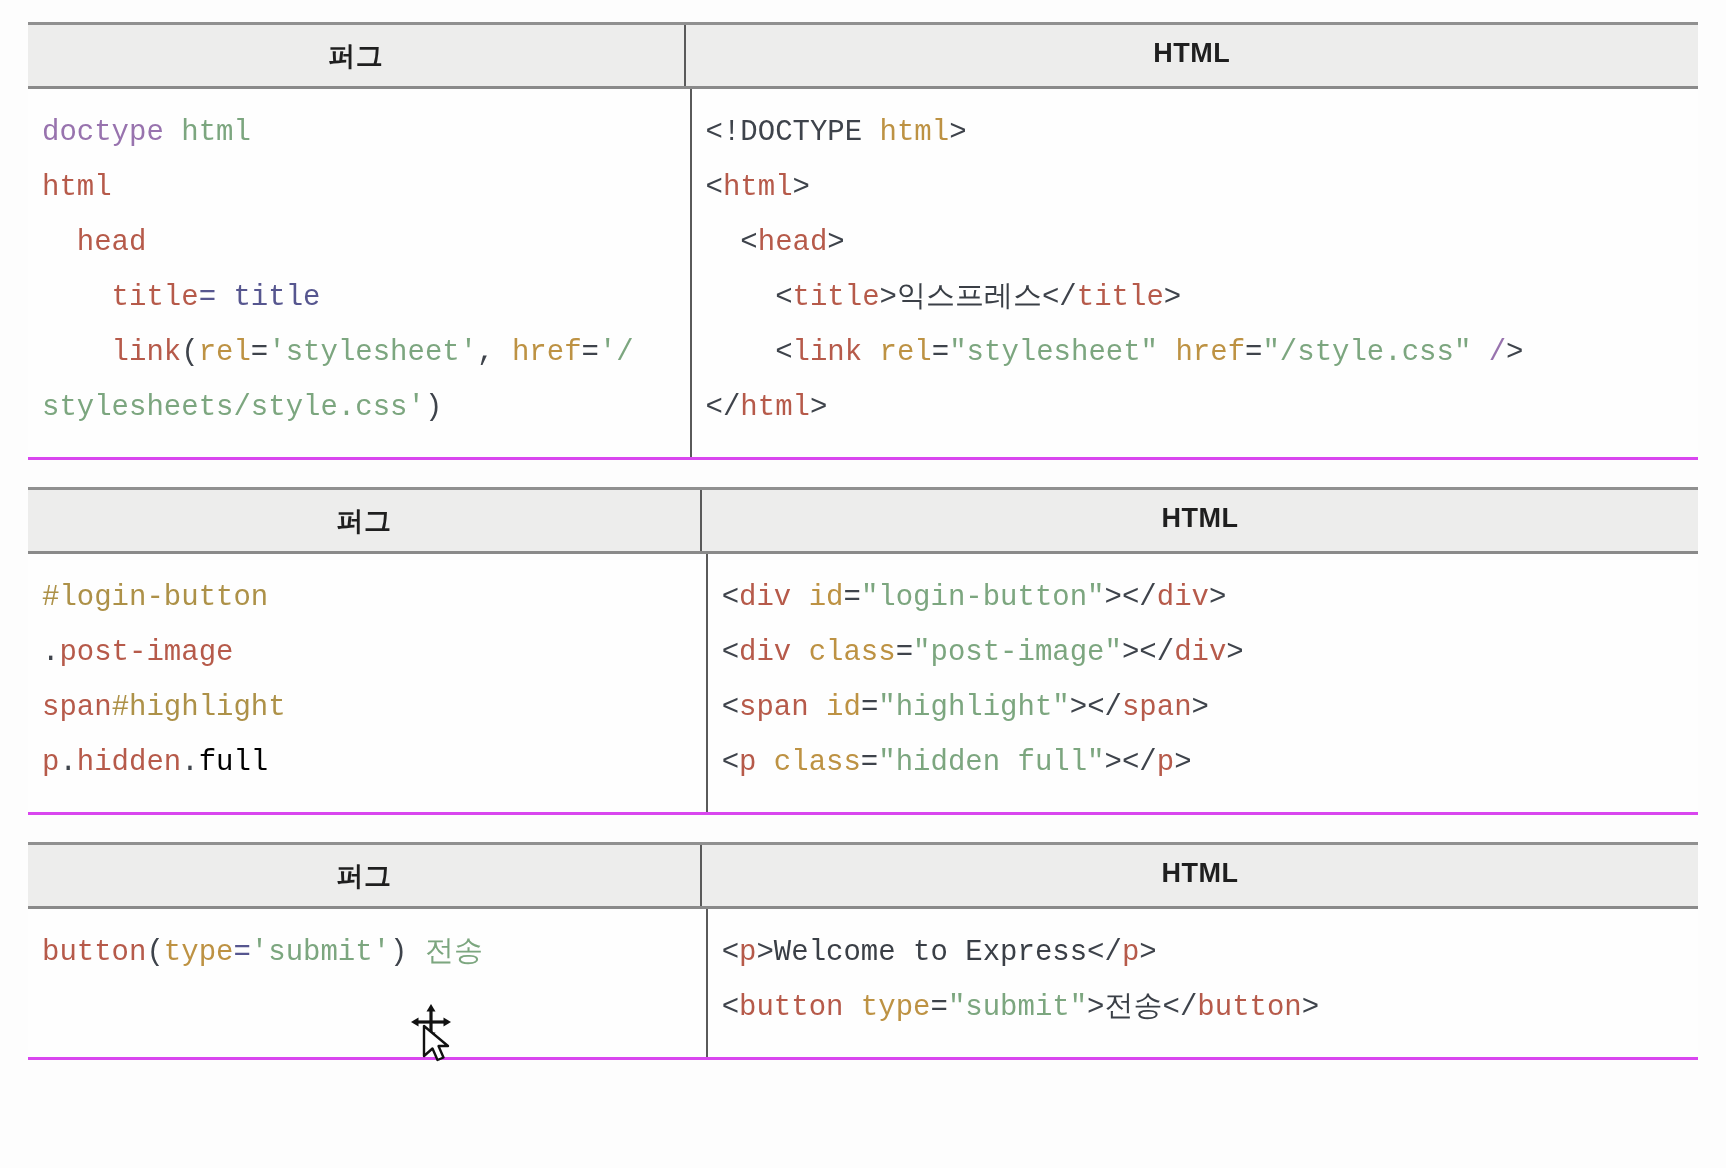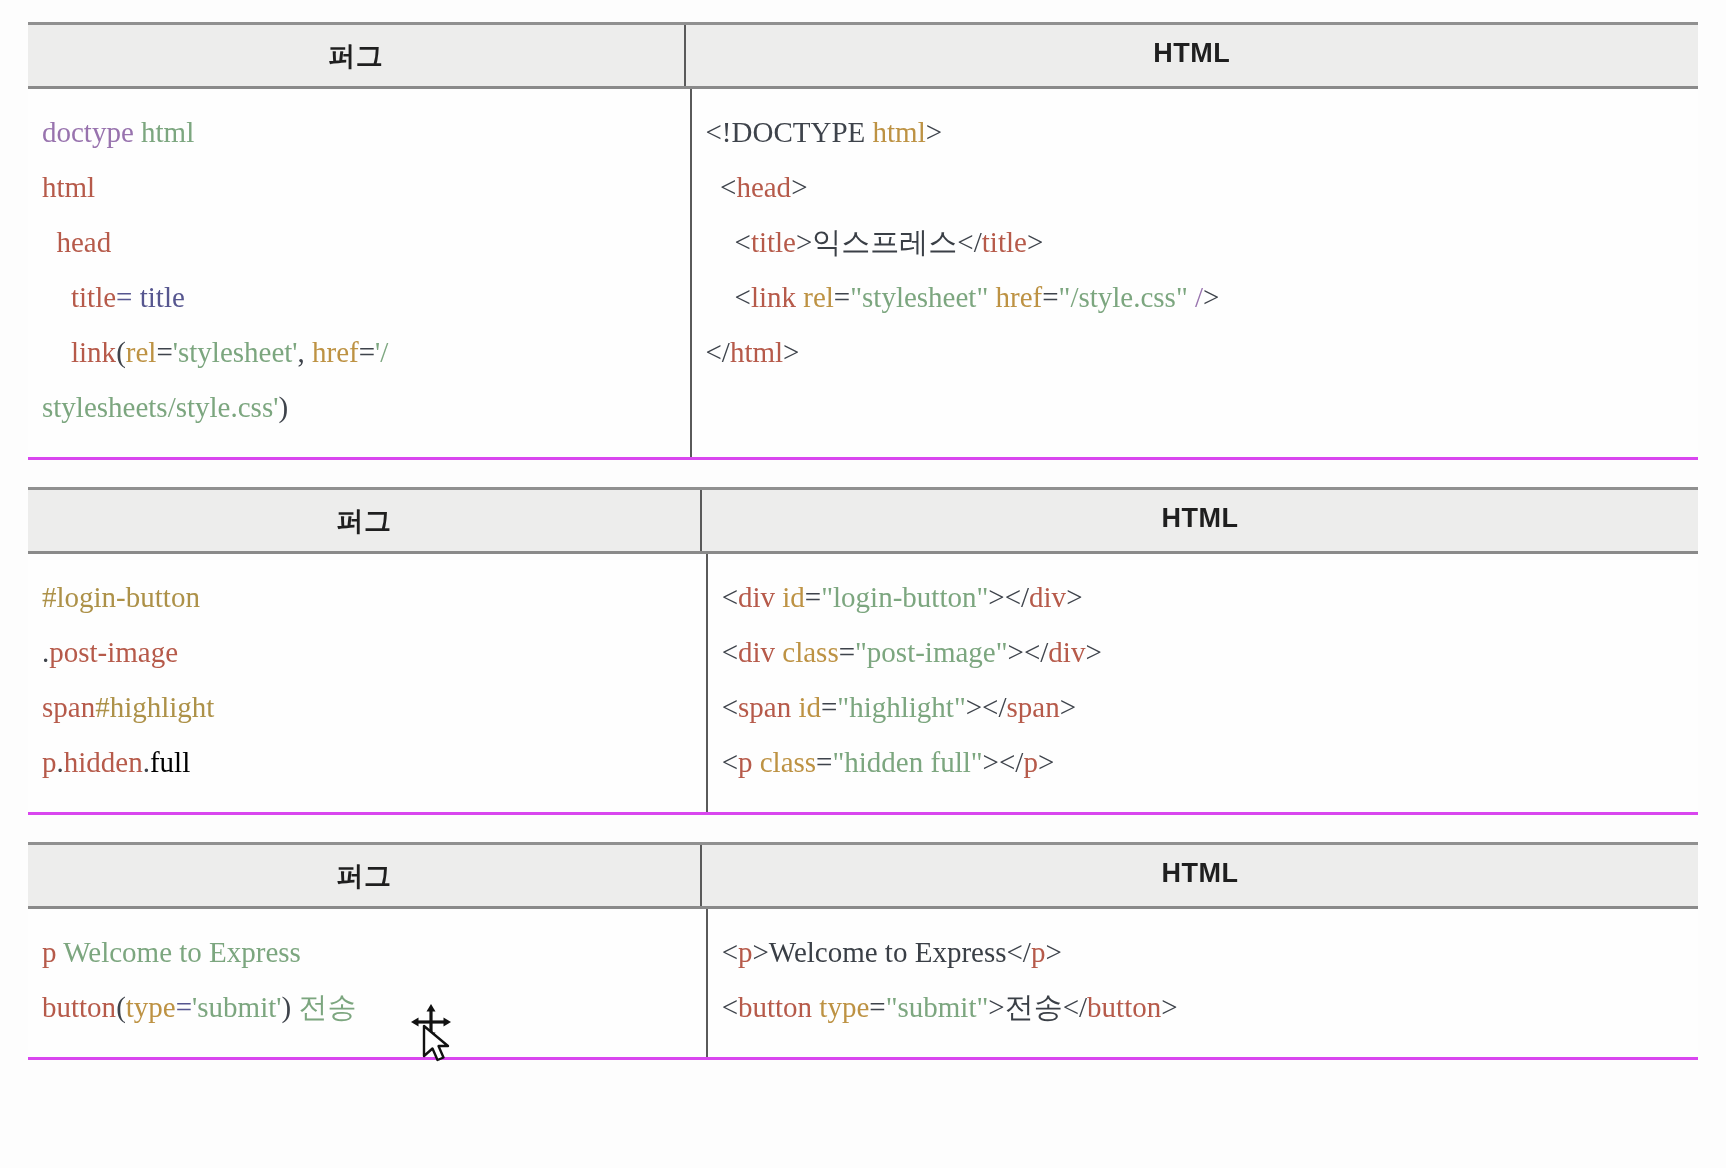--- a/index.html
+++ b/index.html
@@ -16,21 +16,21 @@
     font-size:27px;color:#1f1f1f;letter-spacing:0.5px;
   }
   .body-row{display:flex;background:#fefefe;}
   .col-l{width:39.3%;}
   .col-r{width:60.7%;border-left:2px solid #5a5a5a;}
   .t23 .col-l{width:40.3%;}
   .t23 .col-r{width:59.7%;}
   .hdr-row .col-r{border-left:2px solid #5a5a5a;}
   .code-cell{padding:16px 14px 22px 14px;}
   .code-line{
-    font-family:Liberation Serif, serif;
+    font-family:Liberation Mono, monospace;
     font-size:29px;line-height:55px;white-space:pre;color:#3e434b;
   }
   #cursor{position:absolute;left:410px;top:1004px;width:48px;height:70px;pointer-events:none;}
 </style>
 </head>
 <body>
 
 <div class="cmp t1">
   <div class="hdr-row" style="background: rgb(237, 237, 236);">
     <div class="hdr-cell col-l">퍼그</div>
@@ -40,20 +40,21 @@
     <div class="code-cell col-l">
         <div class="code-line"><span style="color: rgb(152, 115, 174);">doctype</span><span style="color: rgb(124, 166, 127);"> html</span></div>
         <div class="code-line"><span style="color: rgb(182, 90, 74);">html</span></div>
         <div class="code-line"><span style="color: rgb(182, 90, 74);">  head</span></div>
         <div class="code-line"><span style="color: rgb(182, 90, 74);">    title</span><span style="color: rgb(86, 86, 143);">=</span><span style="color: rgb(86, 86, 143);"> title</span></div>
         <div class="code-line"><span style="color: rgb(182, 90, 74);">    link</span><span style="color: rgb(62, 67, 75);">(</span><span style="color: rgb(189, 146, 67);">rel</span><span style="color: rgb(62, 67, 75);">=</span><span style="color: rgb(124, 166, 127);">'stylesheet'</span><span style="color: rgb(62, 67, 75);">,</span><span style="color: rgb(189, 146, 67);"> href</span><span style="color: rgb(62, 67, 75);">=</span><span style="color: rgb(124, 166, 127);">'/</span></div>
         <div class="code-line"><span style="color: rgb(124, 166, 127);">stylesheets/style.css'</span><span style="color: rgb(62, 67, 75);">)</span></div>
       </div>
     <div class="code-cell col-r">
         <div class="code-line"><span style="color: rgb(62, 67, 75);">&lt;!DOCTYPE</span><span style="color: rgb(189, 146, 67);"> html</span><span style="color: rgb(62, 67, 75);">&gt;</span></div>
+        <div class="code-line"><span style="color: rgb(62, 67, 75);">&lt;</span><span style="color: rgb(182, 90, 74);">html</span><span style="color: rgb(62, 67, 75);">&gt;</span></div>
         <div class="code-line"><span style="color: rgb(62, 67, 75);">  &lt;</span><span style="color: rgb(182, 90, 74);">head</span><span style="color: rgb(62, 67, 75);">&gt;</span></div>
         <div class="code-line"><span style="color: rgb(62, 67, 75);">    &lt;</span><span style="color: rgb(182, 90, 74);">title</span><span style="color: rgb(62, 67, 75);">&gt;</span><span style="color: rgb(58, 63, 70);">익스프레스</span><span style="color: rgb(62, 67, 75);">&lt;/</span><span style="color: rgb(182, 90, 74);">title</span><span style="color: rgb(62, 67, 75);">&gt;</span></div>
         <div class="code-line"><span style="color: rgb(62, 67, 75);">    &lt;</span><span style="color: rgb(182, 90, 74);">link</span><span style="color: rgb(189, 146, 67);"> rel</span><span style="color: rgb(62, 67, 75);">=</span><span style="color: rgb(124, 166, 127);">"stylesheet"</span><span style="color: rgb(189, 146, 67);"> href</span><span style="color: rgb(62, 67, 75);">=</span><span style="color: rgb(124, 166, 127);">"/style.css"</span><span style="color: rgb(152, 115, 174);"> /</span><span style="color: rgb(62, 67, 75);">&gt;</span></div>
         <div class="code-line"><span style="color: rgb(62, 67, 75);">&lt;/</span><span style="color: rgb(182, 90, 74);">html</span><span style="color: rgb(62, 67, 75);">&gt;</span></div>
       </div>
   </div>
 </div>
 
 <div class="cmp t23">
   <div class="hdr-row" style="background: rgb(237, 237, 236);">
@@ -76,21 +77,20 @@
   </div>
 </div>
 
 <div class="cmp t23">
   <div class="hdr-row" style="background: rgb(237, 237, 236);">
     <div class="hdr-cell col-l">퍼그</div>
     <div class="hdr-cell col-r">HTML</div>
   </div>
   <div class="body-row">
     <div class="code-cell col-l">
-        <div class="code-line"><span style="color: rgb(182, 90, 74);">p</span><span style="color: rgb(124, 166, 127);"> Welcome to Express</span></div>
         <div class="code-line"><span style="color: rgb(182, 90, 74);">button</span><span style="color: rgb(62, 67, 75);">(</span><span style="color: rgb(189, 146, 67);">type</span><span style="color: rgb(86, 86, 143);">=</span><span style="color: rgb(124, 166, 127);">'submit'</span><span style="color: rgb(62, 67, 75);">)</span><span style="color: rgb(124, 166, 127);"> 전송</span></div>
       </div>
     <div class="code-cell col-r">
         <div class="code-line"><span style="color: rgb(62, 67, 75);">&lt;</span><span style="color: rgb(182, 90, 74);">p</span><span style="color: rgb(62, 67, 75);">&gt;</span><span style="color: rgb(58, 63, 70);">Welcome to Express</span><span style="color: rgb(62, 67, 75);">&lt;/</span><span style="color: rgb(182, 90, 74);">p</span><span style="color: rgb(62, 67, 75);">&gt;</span></div>
         <div class="code-line"><span style="color: rgb(62, 67, 75);">&lt;</span><span style="color: rgb(182, 90, 74);">button</span><span style="color: rgb(189, 146, 67);"> type</span><span style="color: rgb(62, 67, 75);">=</span><span style="color: rgb(124, 166, 127);">"submit"</span><span style="color: rgb(62, 67, 75);">&gt;</span><span style="color: rgb(58, 63, 70);">전송</span><span style="color: rgb(62, 67, 75);">&lt;/</span><span style="color: rgb(182, 90, 74);">button</span><span style="color: rgb(62, 67, 75);">&gt;</span></div>
       </div>
   </div>
 </div>
 
 <div id="cursor">

